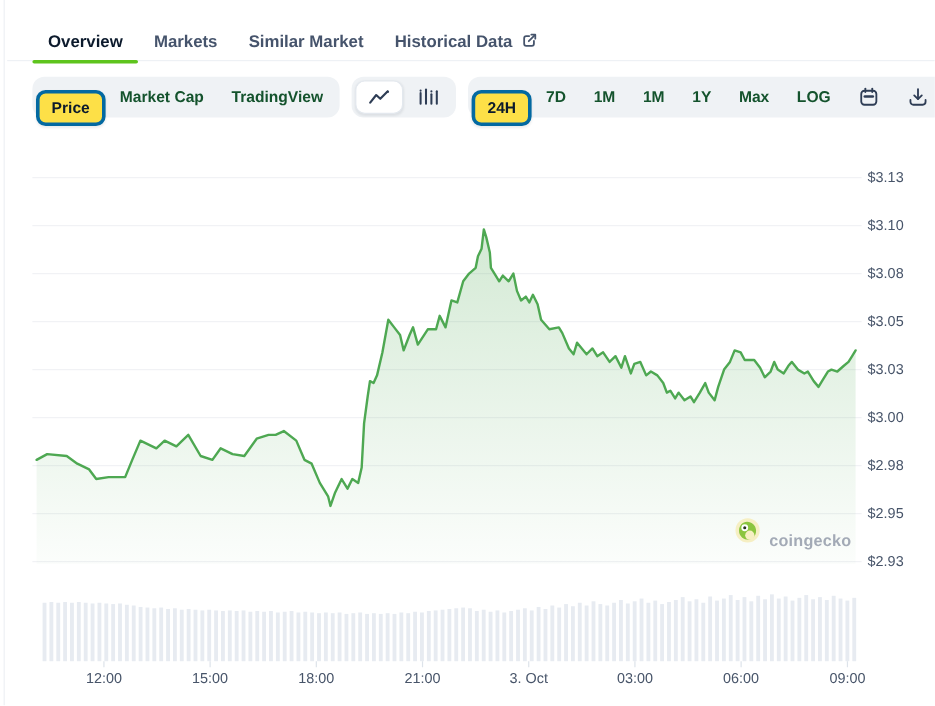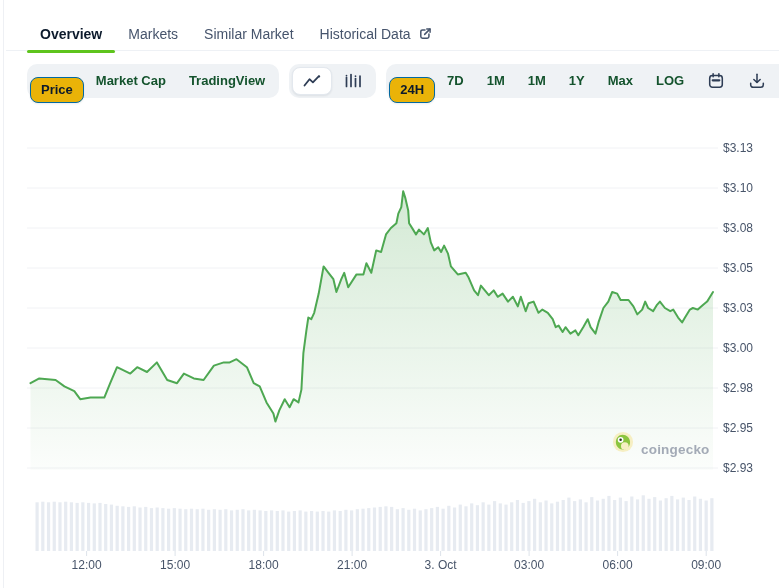--- a/index.html
+++ b/index.html
@@ -11,21 +11,21 @@
   .left-border{position:absolute;left:3px;top:0;width:1px;height:588px;background:#eef0f4;}
 
   
   .tabbar{
     position:absolute;left:6px;right:0;top:17px;height:34px;
     display:flex;align-items:center;padding-left:21px;
     border-bottom:1px solid #eef1f5;box-sizing:border-box;
   }
   .tab{
     position:relative;height:34px;display:flex;align-items:center;gap:7px;
-    padding:0 13px;font-size:14px;font-weight:400;color:var(--tab-text);
+    padding:0 13px;font-size:14px;font-weight:700;color:var(--tab-text);
     cursor:pointer;white-space:nowrap;
   }
   .tab.active{color:var(--tab-active-text);font-weight:700;}
   .tab.active::after{
     content:"";position:absolute;left:0;right:0;bottom:-2px;height:3px;
     background:var(--accent-green);border-radius:2px;
   }
   .tab svg{display:block;}
 
   
@@ -33,21 +33,21 @@
   .tgroup{
     background:#eff2f5;border-radius:10px;padding:3px;height:34px;
     display:flex;align-items:center;gap:1px;box-sizing:border-box;
   }
   .tbtn{
     border:none;background:transparent;border-radius:8px;
     padding:5px 11px;font-size:13px;font-weight:700;color:#14532d;
     font-family:inherit;cursor:pointer;white-space:nowrap;line-height:1.2;
   }
   .tbtn.selected{
-    background:#eab308;border:1px solid #0369a1;
+    background:#fde047;border:3px solid #0369a1;
     box-shadow:0 1px 2px rgba(16,24,40,.08);color:#0c1a2c;padding:4px 10px;margin-top:18px;
   }
   .ibtn{
     width:40px;height:28px;display:flex;align-items:center;justify-content:center;
     border:none;background:transparent;border-radius:8px;cursor:pointer;padding:0;
   }
   .ibtn.selected{
     background:#ffffff;border:1px solid #e3e8ee;
     box-shadow:0 1px 2px rgba(16,24,40,.08);
   }

